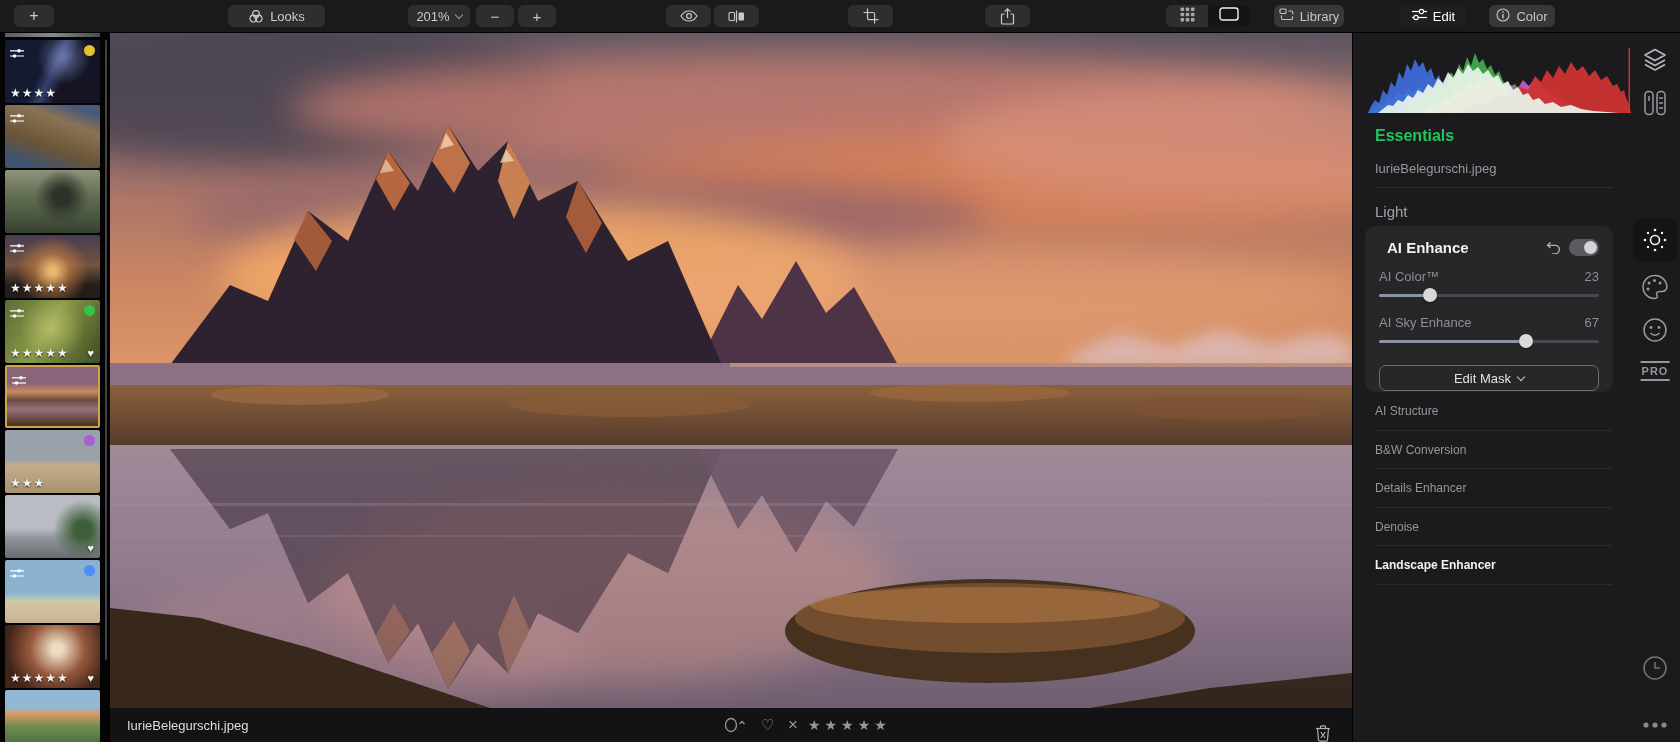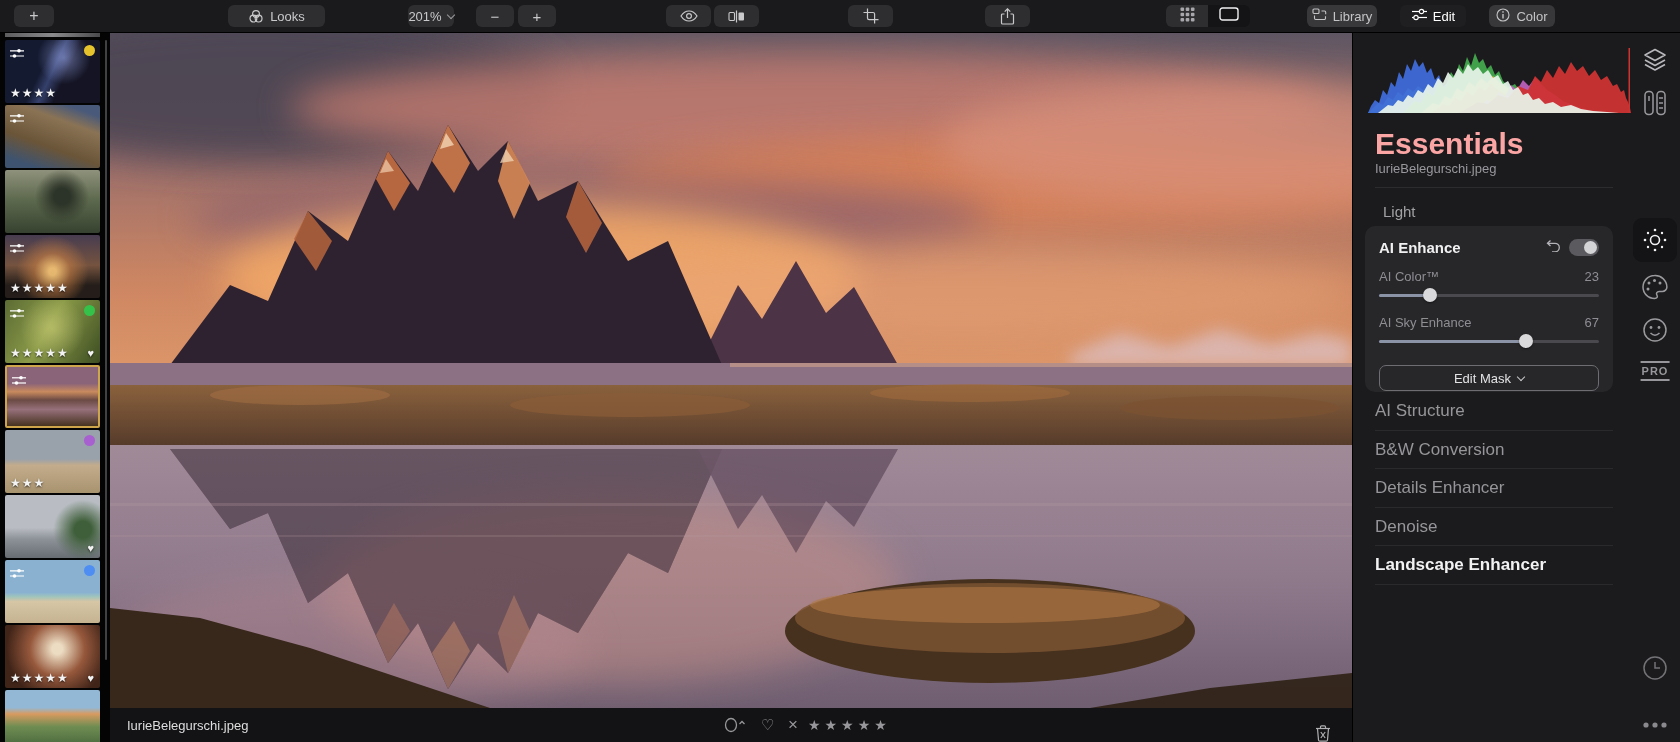--- a/index.html
+++ b/index.html
@@ -50,39 +50,39 @@
   .cheart{font-size:15px;color:#97979b;}
   .trash{position:absolute;left:1205px;top:8px;}
 
   
   .panel{position:absolute;left:1352px;top:33px;width:328px;height:709px;background:#1b1b1d;border-left:1px solid #000;}
   .hist{position:absolute;left:10px;top:7px;}
   .rail{position:absolute;left:1630px;top:33px;width:50px;height:709px;}
   .rail .ric{position:absolute;left:50%;transform:translateX(-50%);}
   .sunbox{position:absolute;left:3px;top:185px;width:44px;height:44px;background:#141416;border-radius:9px;display:flex;align-items:center;justify-content:center;}
   .probadge{border-top:2px solid #97979b;border-bottom:2px solid #97979b;color:#97979b;font-size:11px;font-weight:bold;letter-spacing:1px;padding:2px 1px;}
-  .ptitle{position:absolute;left:22px;top:94px;font-size:30px;font-weight:bold;color:#fca5a5;}
+  .ptitle{position:absolute;left:22px;top:94px;font-size:16px;font-weight:bold;color:#22c55e;}
   .pfile{position:absolute;left:22px;top:128px;font-size:13px;color:#98989d;}
   .pdiv{position:absolute;left:22px;width:238px;height:1px;background:#2c2c2e;}
-  .lightrow{position:absolute;left:30px;top:170px;font-size:15px;color:#a2a2a6;}
+  .lightrow{position:absolute;left:22px;top:170px;font-size:15px;color:#a2a2a6;}
   .card{position:absolute;left:12px;top:193px;width:248px;height:166px;background:#27272a;border-radius:10px;padding:13px 14px;}
-  .cardhead{display:flex;}
+  .cardhead{display:flex;align-items:center;margin-left:8px;}
   .cardtitle{font-size:15px;font-weight:bold;color:#f0f0f1;flex:1;}
   .undo{color:#b4b4b8;margin-right:8px;display:flex;}
   .toggle{width:30px;height:17px;border-radius:9px;background:#5a5a5f;position:relative;}
   .toggle .tk{position:absolute;right:2px;top:2px;width:13px;height:13px;border-radius:50%;background:#d4d4d7;}
   .srow{display:flex;justify-content:space-between;font-size:13px;color:#8e8e93;margin-top:13px;}
   .slider{--val:50%;position:relative;height:14px;margin-top:4px;}
   .slider .track{position:absolute;left:0;right:0;top:6px;height:2.5px;border-radius:2px;background:#4a4a4e;}
   .slider .fill{height:100%;width:var(--val);background:#8b93a6;border-radius:2px;}
   .slider .knob{position:absolute;top:0px;left:var(--val);margin-left:-7px;width:14px;height:14px;border-radius:50%;background:#d9d9db;box-shadow:0 1px 2px rgba(0,0,0,.5);}
   .maskbtn{margin-top:17px;height:26px;border:1px solid #6d6d72;border-radius:7px;display:flex;align-items:center;justify-content:center;gap:7px;font-size:13px;color:#e3e3e5;}
   .maskbtn .chev{border-color:#c8c8ca;}
   .tools{position:absolute;left:0;top:359px;width:328px;}
-  .tool-row{height:38.5px;display:flex;align-items:center;padding-left:22px;font-size:17px;color:#96969a;position:relative;text-align:right;}
+  .tool-row{height:38.5px;display:flex;align-items:center;padding-left:22px;font-size:12px;color:#96969a;position:relative;text-align:right;}
   .tool-row:after{content:"";position:absolute;left:22px;right:68px;bottom:0;height:1px;background:#2a2a2c;}
   .tool-row.active{color:#f2f2f3;font-weight:bold;}
 </style>
 </head>
 <body>
 
 <div class="app">
 
   <div class="topbar">
     <div class="tbtn" style="left:14px;width:40px;font-size:16px;">
@@ -95,21 +95,21 @@
             <g fill="none" stroke="#c9c9cb" stroke-width="1.2">
               <circle cx="8" cy="5" r="3.4"></circle>
               <circle cx="5.4" cy="9.6" r="3.4"></circle>
               <circle cx="10.6" cy="9.6" r="3.4"></circle>
             </g>
           </svg>
         </span>
       <span>Looks</span>
     </div>
 
-    <div class="tbtn" style="left:408px;width:46px;">
+    <div class="tbtn" style="left:408px;width:62px;">
       <span>201%</span>
         <span class="chev"></span>
     </div>
     <div class="tbtn" style="left:476px;width:38px;font-size:15px;">
         <span>−</span>
       </div>
     <div class="tbtn" style="left:518px;width:38px;font-size:15px;">
         <span>+</span>
       </div>
 
@@ -163,21 +163,21 @@
               </g>
             </svg></span>
       </div>
       <div style="background:#141416;">
         <span><svg width="20" height="14" viewBox="0 0 20 14">
               <rect x="1" y="1" width="18" height="12" rx="2.5" fill="none" stroke="#f0f0f2" stroke-width="1.4"></rect>
             </svg></span>
       </div>
     </div>
 
-    <div class="tab" style="left:1307px;width:70px;">
+    <div class="tab" style="left:1274px;width:70px;">
       <span><svg width="15" height="13" viewBox="0 0 15 13">
             <g fill="none" stroke="#c4c4c6" stroke-width="1.1">
               <rect x="1" y="1" width="6" height="4.5" rx="1"></rect>
               <path d="M9.5,3 h3 a1.2,1.2 0 0 1 1.2,1.2 v2"></path>
               <path d="M2.5,7.5 v2.8 a1.2,1.2 0 0 0 1.2,1.2 h8.6 a1.2,1.2 0 0 0 1.2,-1.2 V8.2"></path>
             </g>
           </svg></span>
       <span>Library</span>
     </div>
     <div class="tab active" style="left:1400px;width:66px;">

